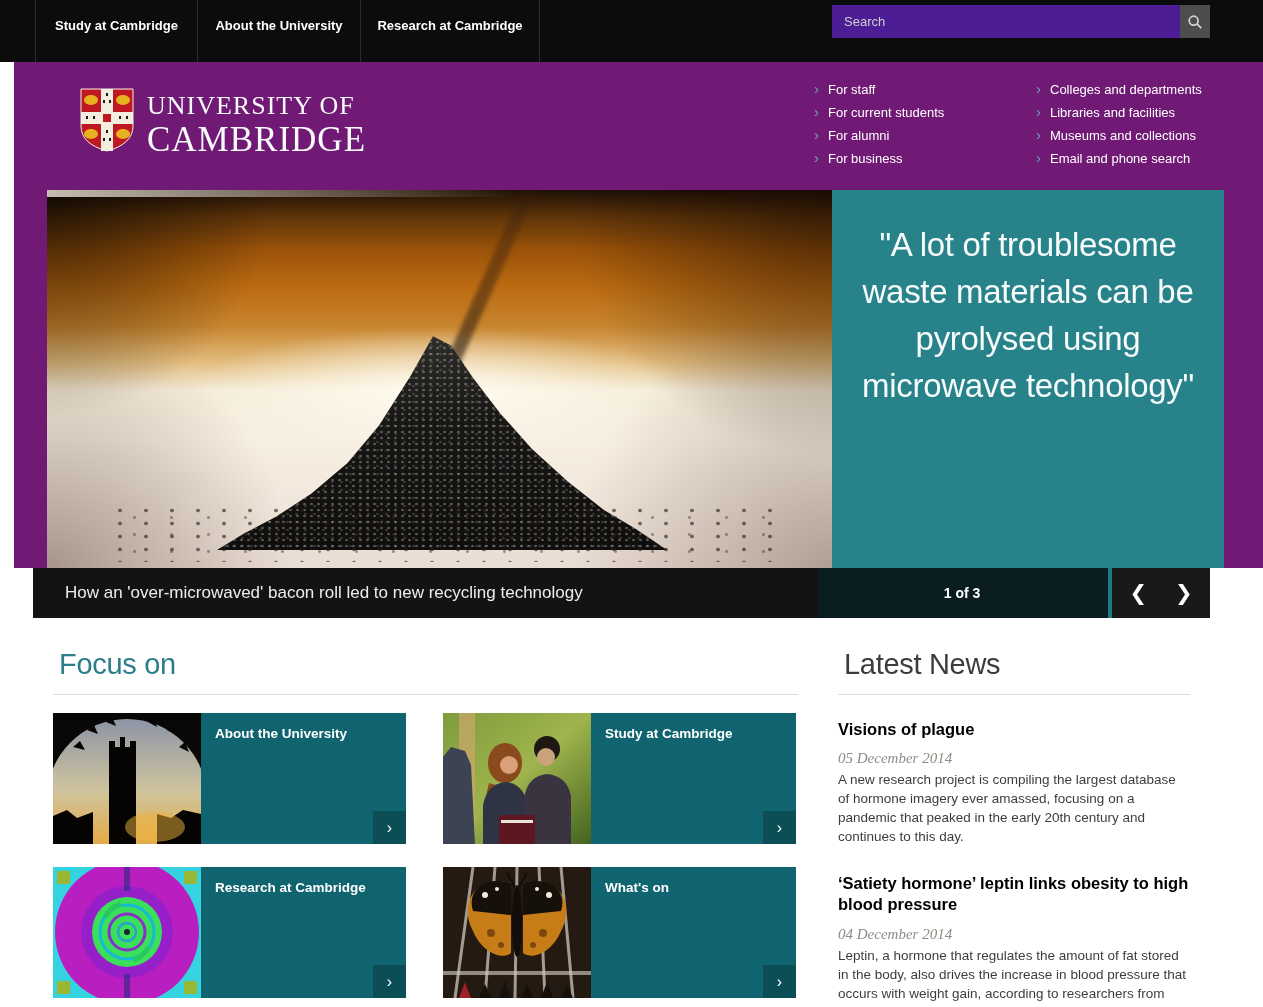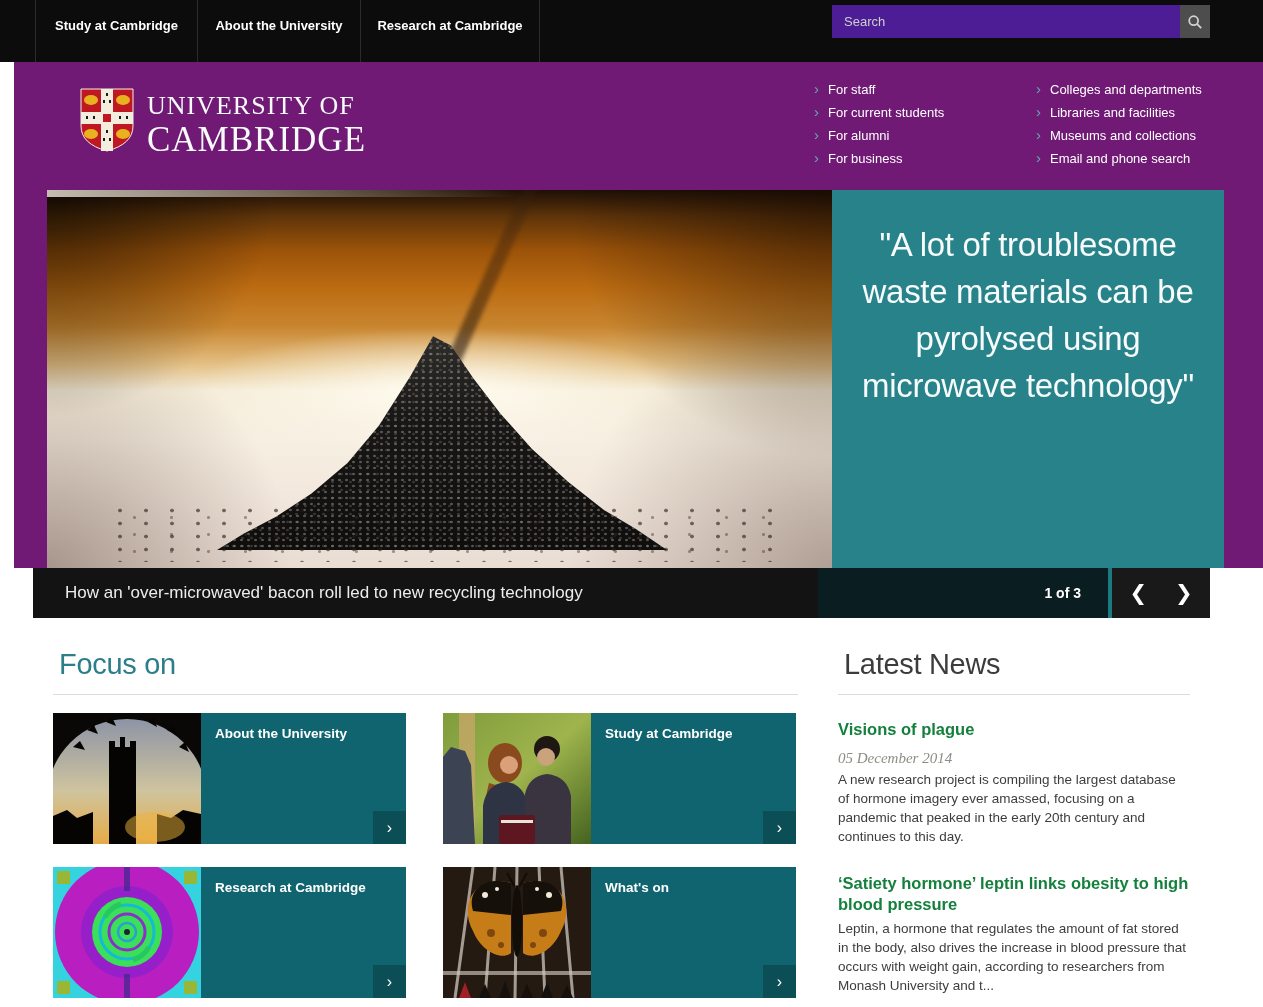--- a/index.html
+++ b/index.html
@@ -80,21 +80,21 @@
     background:#28828a; box-sizing:border-box; padding:32px 24px 0; }
   .hero-quote p { margin:0; color:#f7fbfb; font-size:33px; line-height:1.42;
     text-align:center; font-weight:300; letter-spacing:-0.3px; }
 
   
   .caption-bar { position:absolute; left:0; top:568px; width:1263px; height:50px; }
   .caption { position:absolute; left:33px; top:0; width:785px; height:50px; background:#131313;
     color:#ededed; font-size:17px; line-height:50px; padding-left:32px; box-sizing:border-box;
     font-weight:300; white-space:nowrap; cursor:pointer; }
   .pos { position:absolute; left:818px; top:0; width:290px; height:50px; background:#0a1d20;
-    color:#ffffff; font-size:14px; line-height:50px; text-align:right; padding-right:27px;
+    color:#ffffff; font-size:14px; line-height:50px; text-align:center; padding-right:2px;
     box-sizing:border-box; font-weight:600; }
   .cap-divider { position:absolute; left:1108px; top:0; width:4px; height:50px; background:#1e7a82; }
   .cap-arrows { position:absolute; left:1112px; top:0; width:98px; height:50px; background:#191919;
     display:flex; align-items:center; justify-content:center; gap:28px; }
   .arrow-btn { background:none; border:none; padding:0; margin:0; cursor:pointer;
     color:#ffffff; font-size:21px; line-height:1; font-weight:300;
     font-family:"DejaVu Sans", sans-serif; }
 
   
   .content { position:absolute; left:0; top:618px; width:1263px; height:389px; background:#ffffff; }
@@ -108,21 +108,21 @@
   .card { display:flex; height:131px; text-decoration:none; cursor:pointer; }
   .card-img { width:148px; height:131px; flex:none; overflow:hidden; }
   .card-img svg { display:block; }
   .card-body { flex:1; background:#0f646f; position:relative; }
   .card-label { display:block; padding:13px 14px; color:#ffffff; font-weight:bold; font-size:13.5px; }
   .card-chev { position:absolute; right:0; bottom:0; width:33px; height:33px;
     background:rgba(0,0,0,0.22); color:#ffffff; display:flex; align-items:center;
     justify-content:center; font-size:16px; }
 
   .news { position:absolute; left:838px; top:24px; width:352px; }
-  .news-item-title { color:#15803d; font-size:16.5px; font-weight:bold; margin:24px 0 0;
+  .news-item-title { color:#000000; font-size:16.5px; font-weight:bold; margin:24px 0 0;
     line-height:1.3; cursor:pointer; }
   .news-item-title.second { margin-top:26px; }
   .news-date { font-family:"Liberation Serif", serif; font-style:italic; color:#8d8d86;
     font-size:15px; margin:10px 0 0; }
   .news-body { color:#3d3d3d; font-size:13.5px; line-height:1.4; margin:4px 0 0; }
 </style>
 </head>
 <body>
 
 <header class="topbar">
@@ -391,18 +391,19 @@
     <hr class="rule">
 
     <article>
       <h3 class="news-item-title">Visions of plague</h3>
       <p class="news-date">05 December 2014</p>
       <p class="news-body">A new research project is compiling the largest database of hormone imagery ever amassed, focusing on a pandemic that peaked in the early 20th century and continues to this day.</p>
     </article>
 
     <article>
       <h3 class="news-item-title second">‘Satiety hormone’ leptin links obesity to high blood pressure</h3>
+      <p class="news-date">04 December 2014</p>
       <p class="news-body">Leptin, a hormone that regulates the amount of fat stored in the body, also drives the increase in blood pressure that occurs with weight gain, according to researchers from Monash University and t...</p>
 
     </article>
   </aside>
 
 </main>
 
 </body></html>

